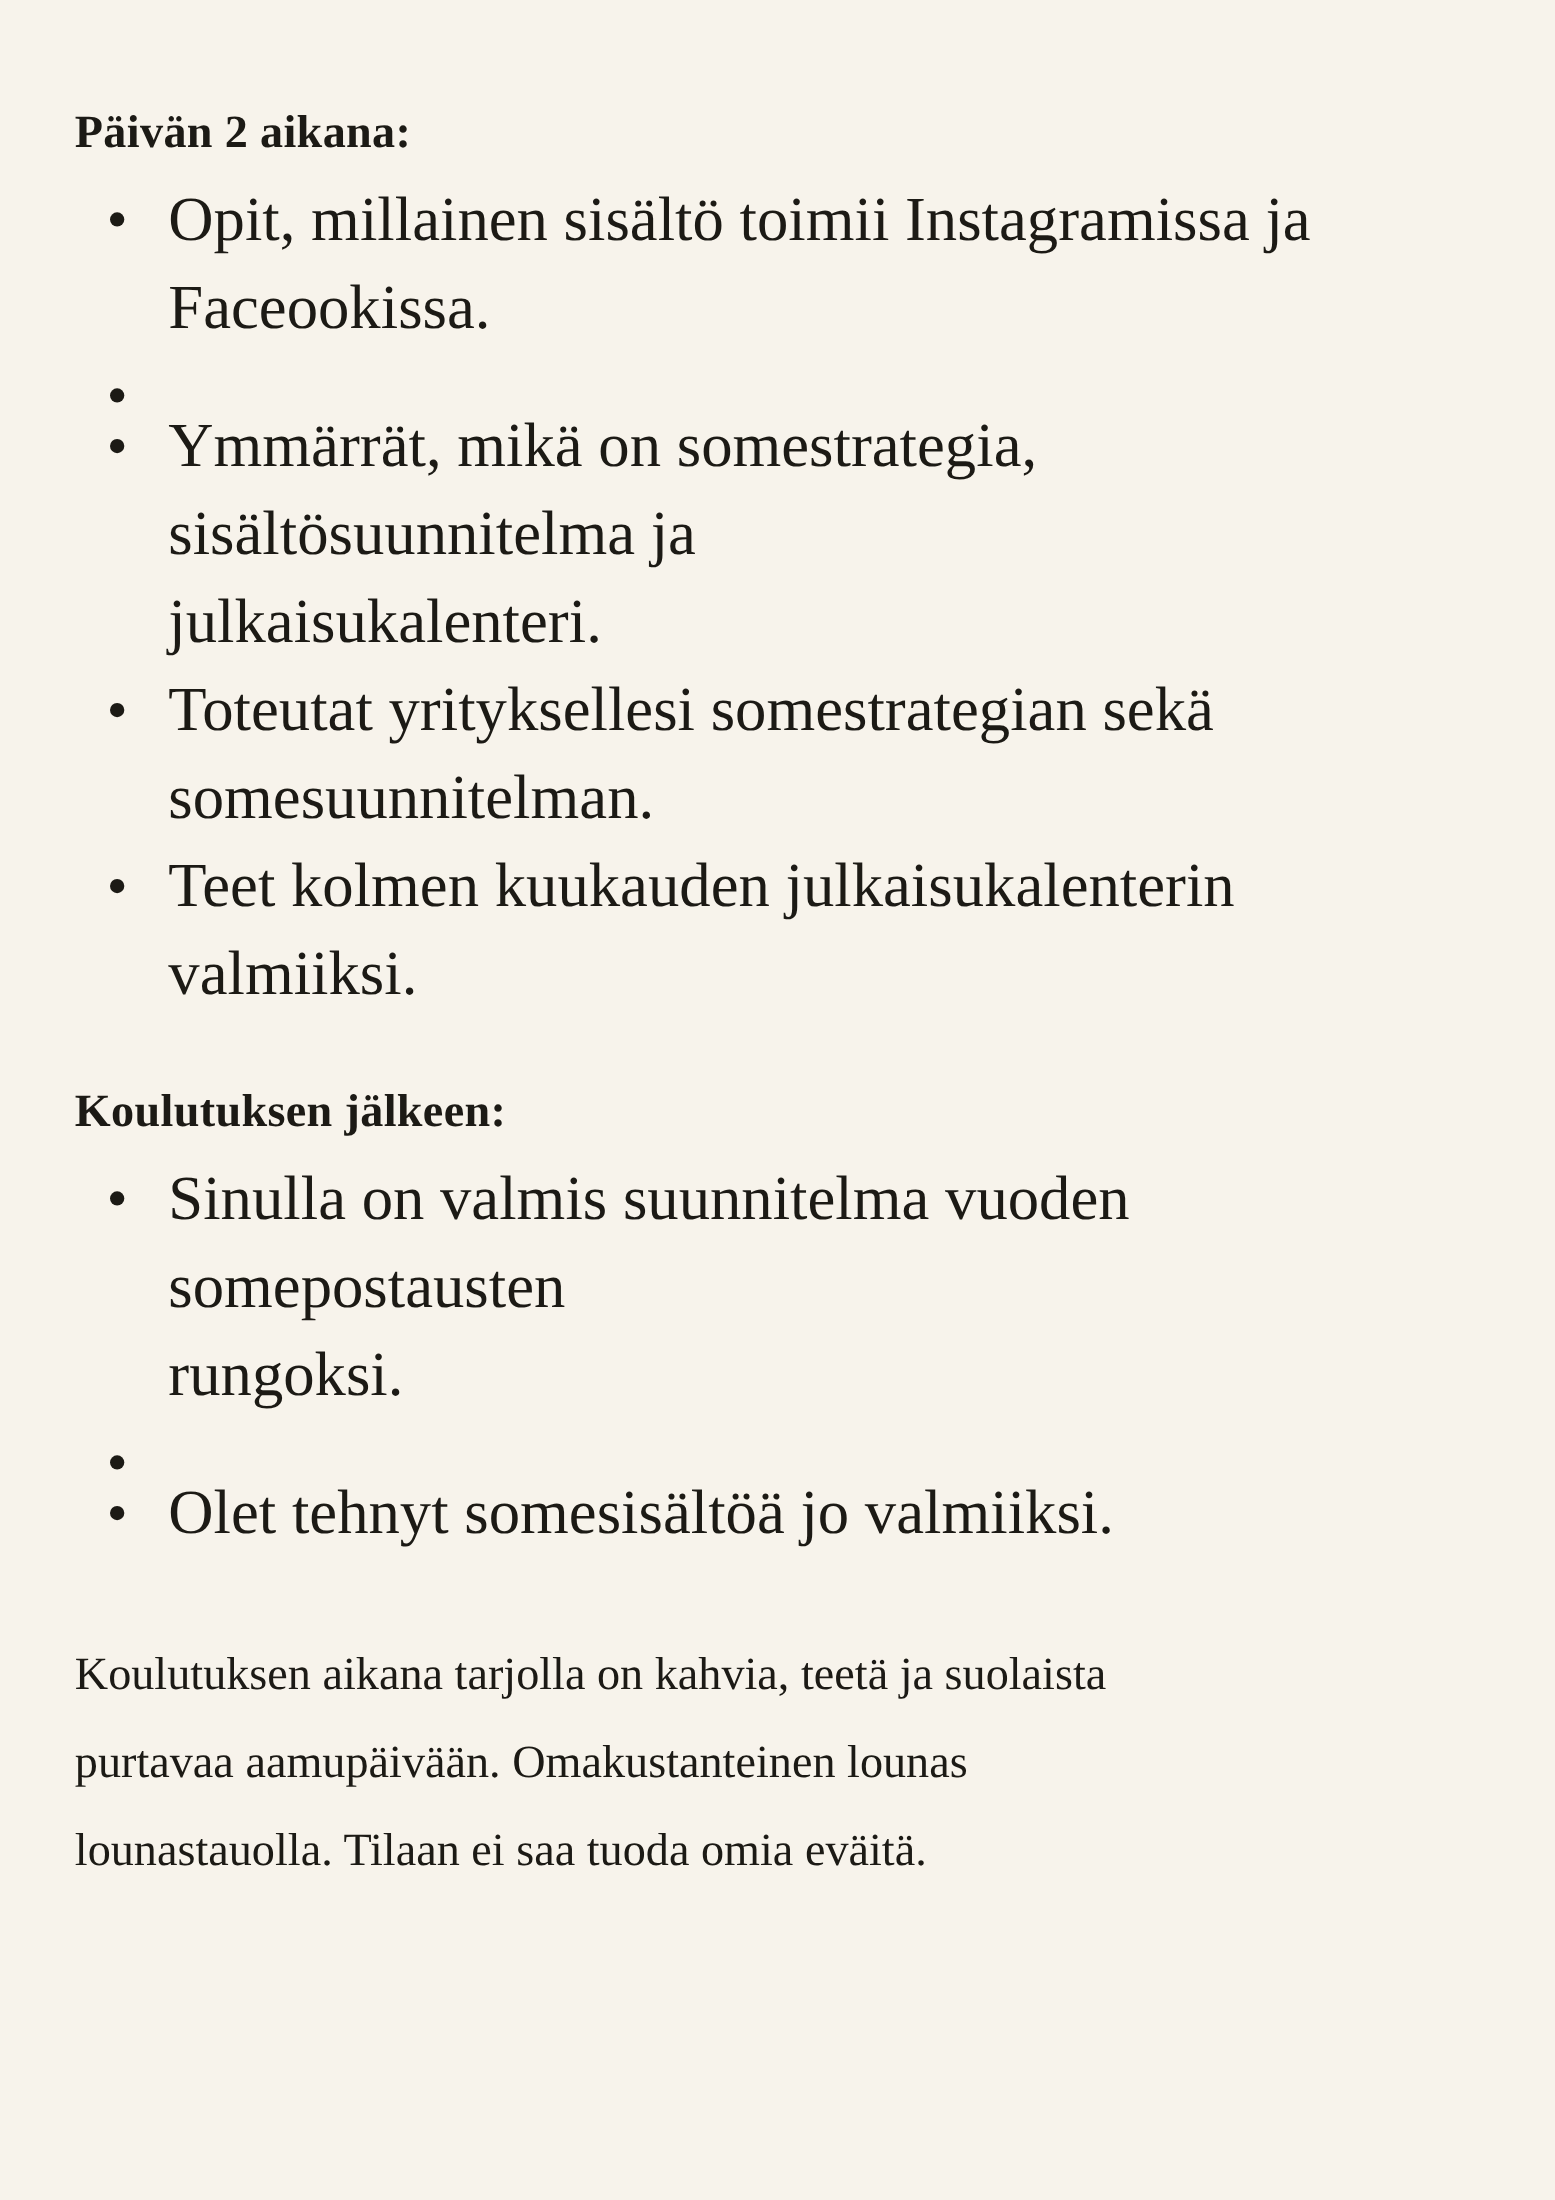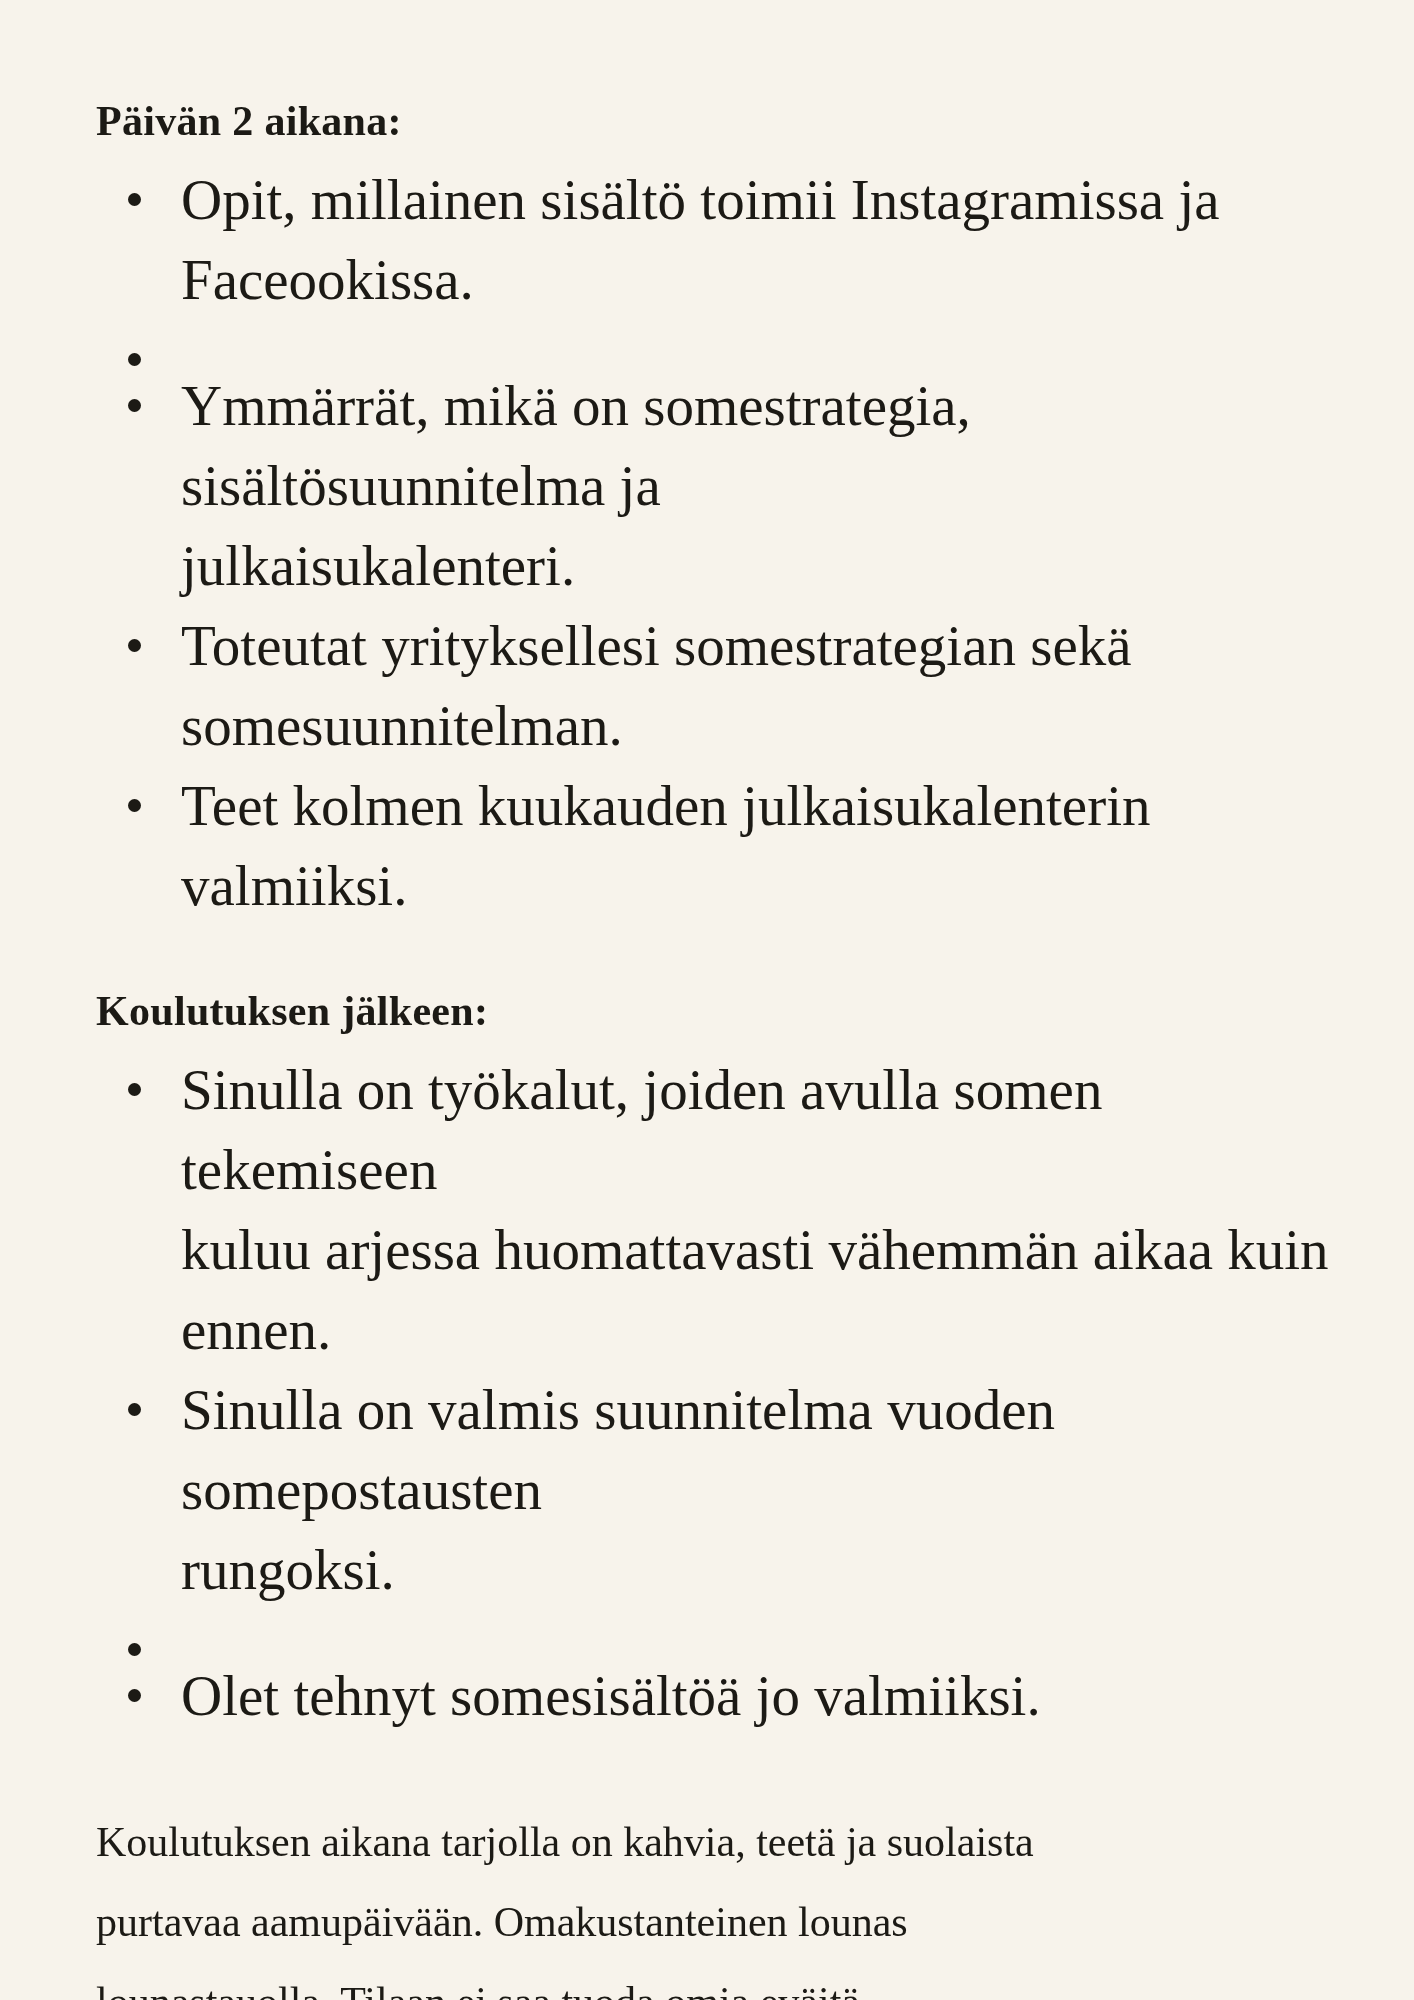--- a/index.html
+++ b/index.html
@@ -11,21 +11,21 @@
     width: 1414px;
     height: 2000px;
     color: #1c1a15;
     font-family: "Liberation Serif", serif;
     overflow: hidden;
   }
   .page {
     box-sizing: border-box;
     width: 1414px;
     height: 1695px;
-    padding: 92px 58px 0 96px;
+    padding: 92px 58px 0 68px;
   }
   h2.section-heading {
     font-size: 42px;
     font-weight: 700;
     line-height: 58px;
     margin: 0;
     letter-spacing: 0.3px;
   }
   section.content-section {
     margin: 0;
@@ -95,26 +95,20 @@
         <span class="li-text">Teet kolmen kuukauden julkaisukalenterin valmiiksi.</span>
       </li>
     </ul>
   </section>
 
   <section class="content-section">
     <h2 class="section-heading">Koulutuksen jälkeen:</h2>
     <ul class="bullet-list">
       <li>
         <span class="bullet-dot"></span>
-        <span class="li-text">Sinulla on työkalut, joiden avulla somen tekemiseen
-kuluu arjessa huomattavasti vähemmän aikaa kuin
-ennen.</span>
-      </li>
-      <li>
-        <span class="bullet-dot"></span>
         <span class="li-text">Sinulla on valmis suunnitelma vuoden somepostausten
 rungoksi.</span>
       </li>
       <li>
         <span class="bullet-dot"></span>
       </li>
       <li>
         <span class="bullet-dot"></span>
         <span class="li-text">Olet tehnyt somesisältöä jo valmiiksi.</span>
       </li>

